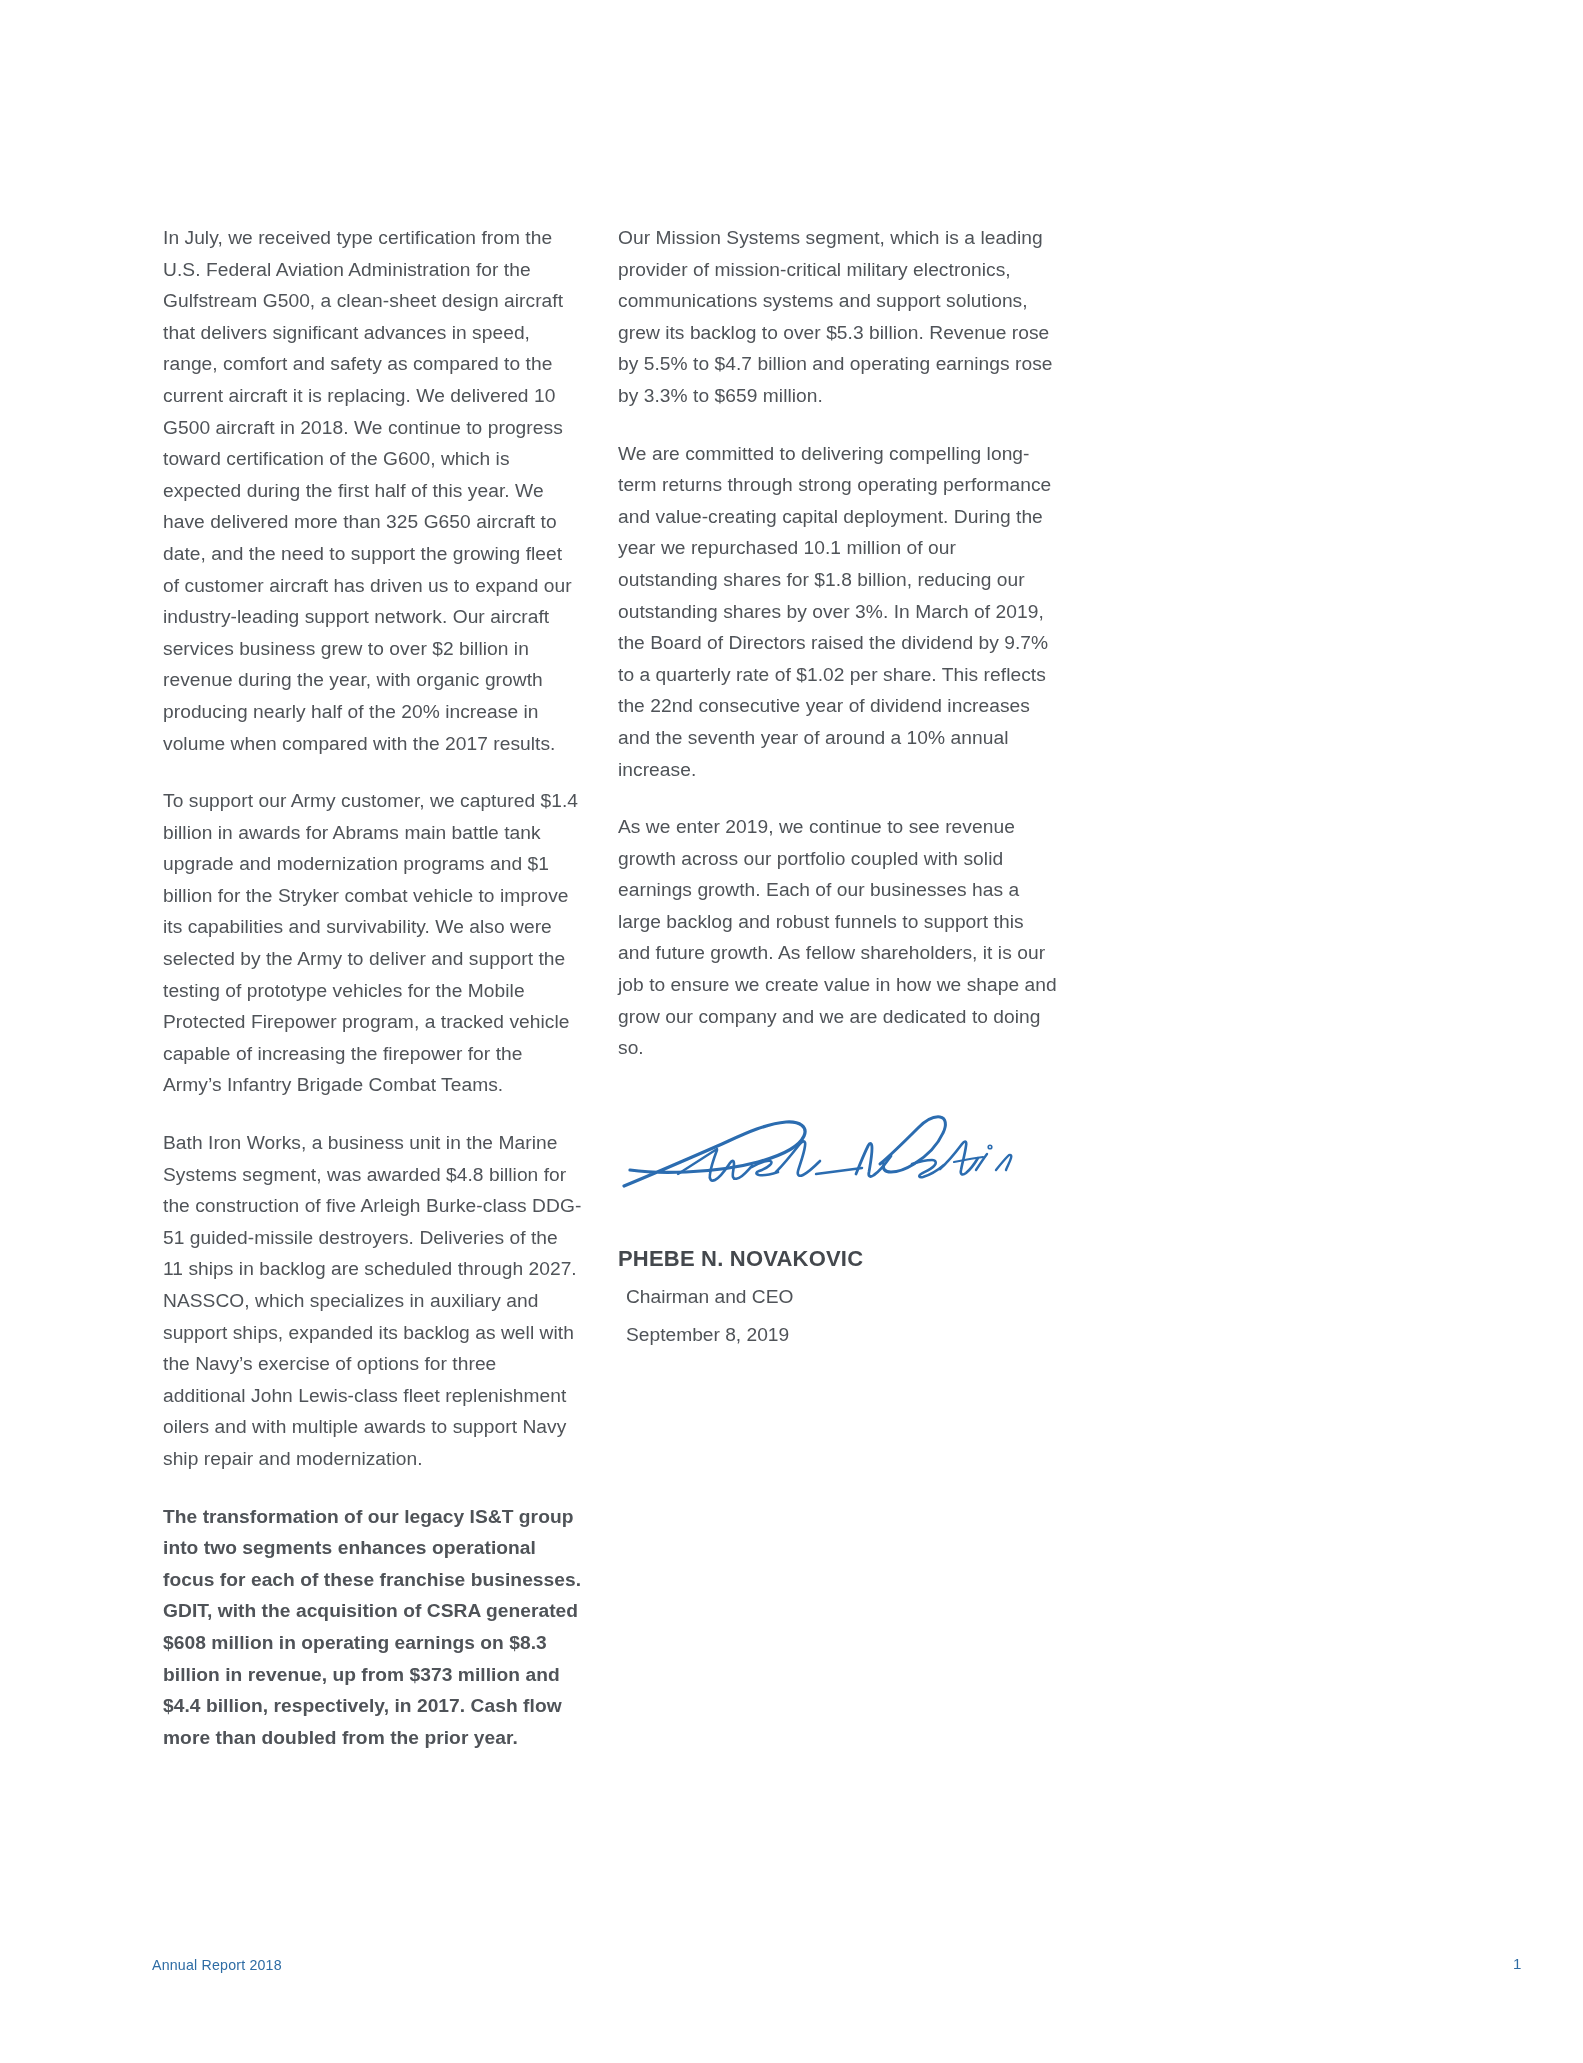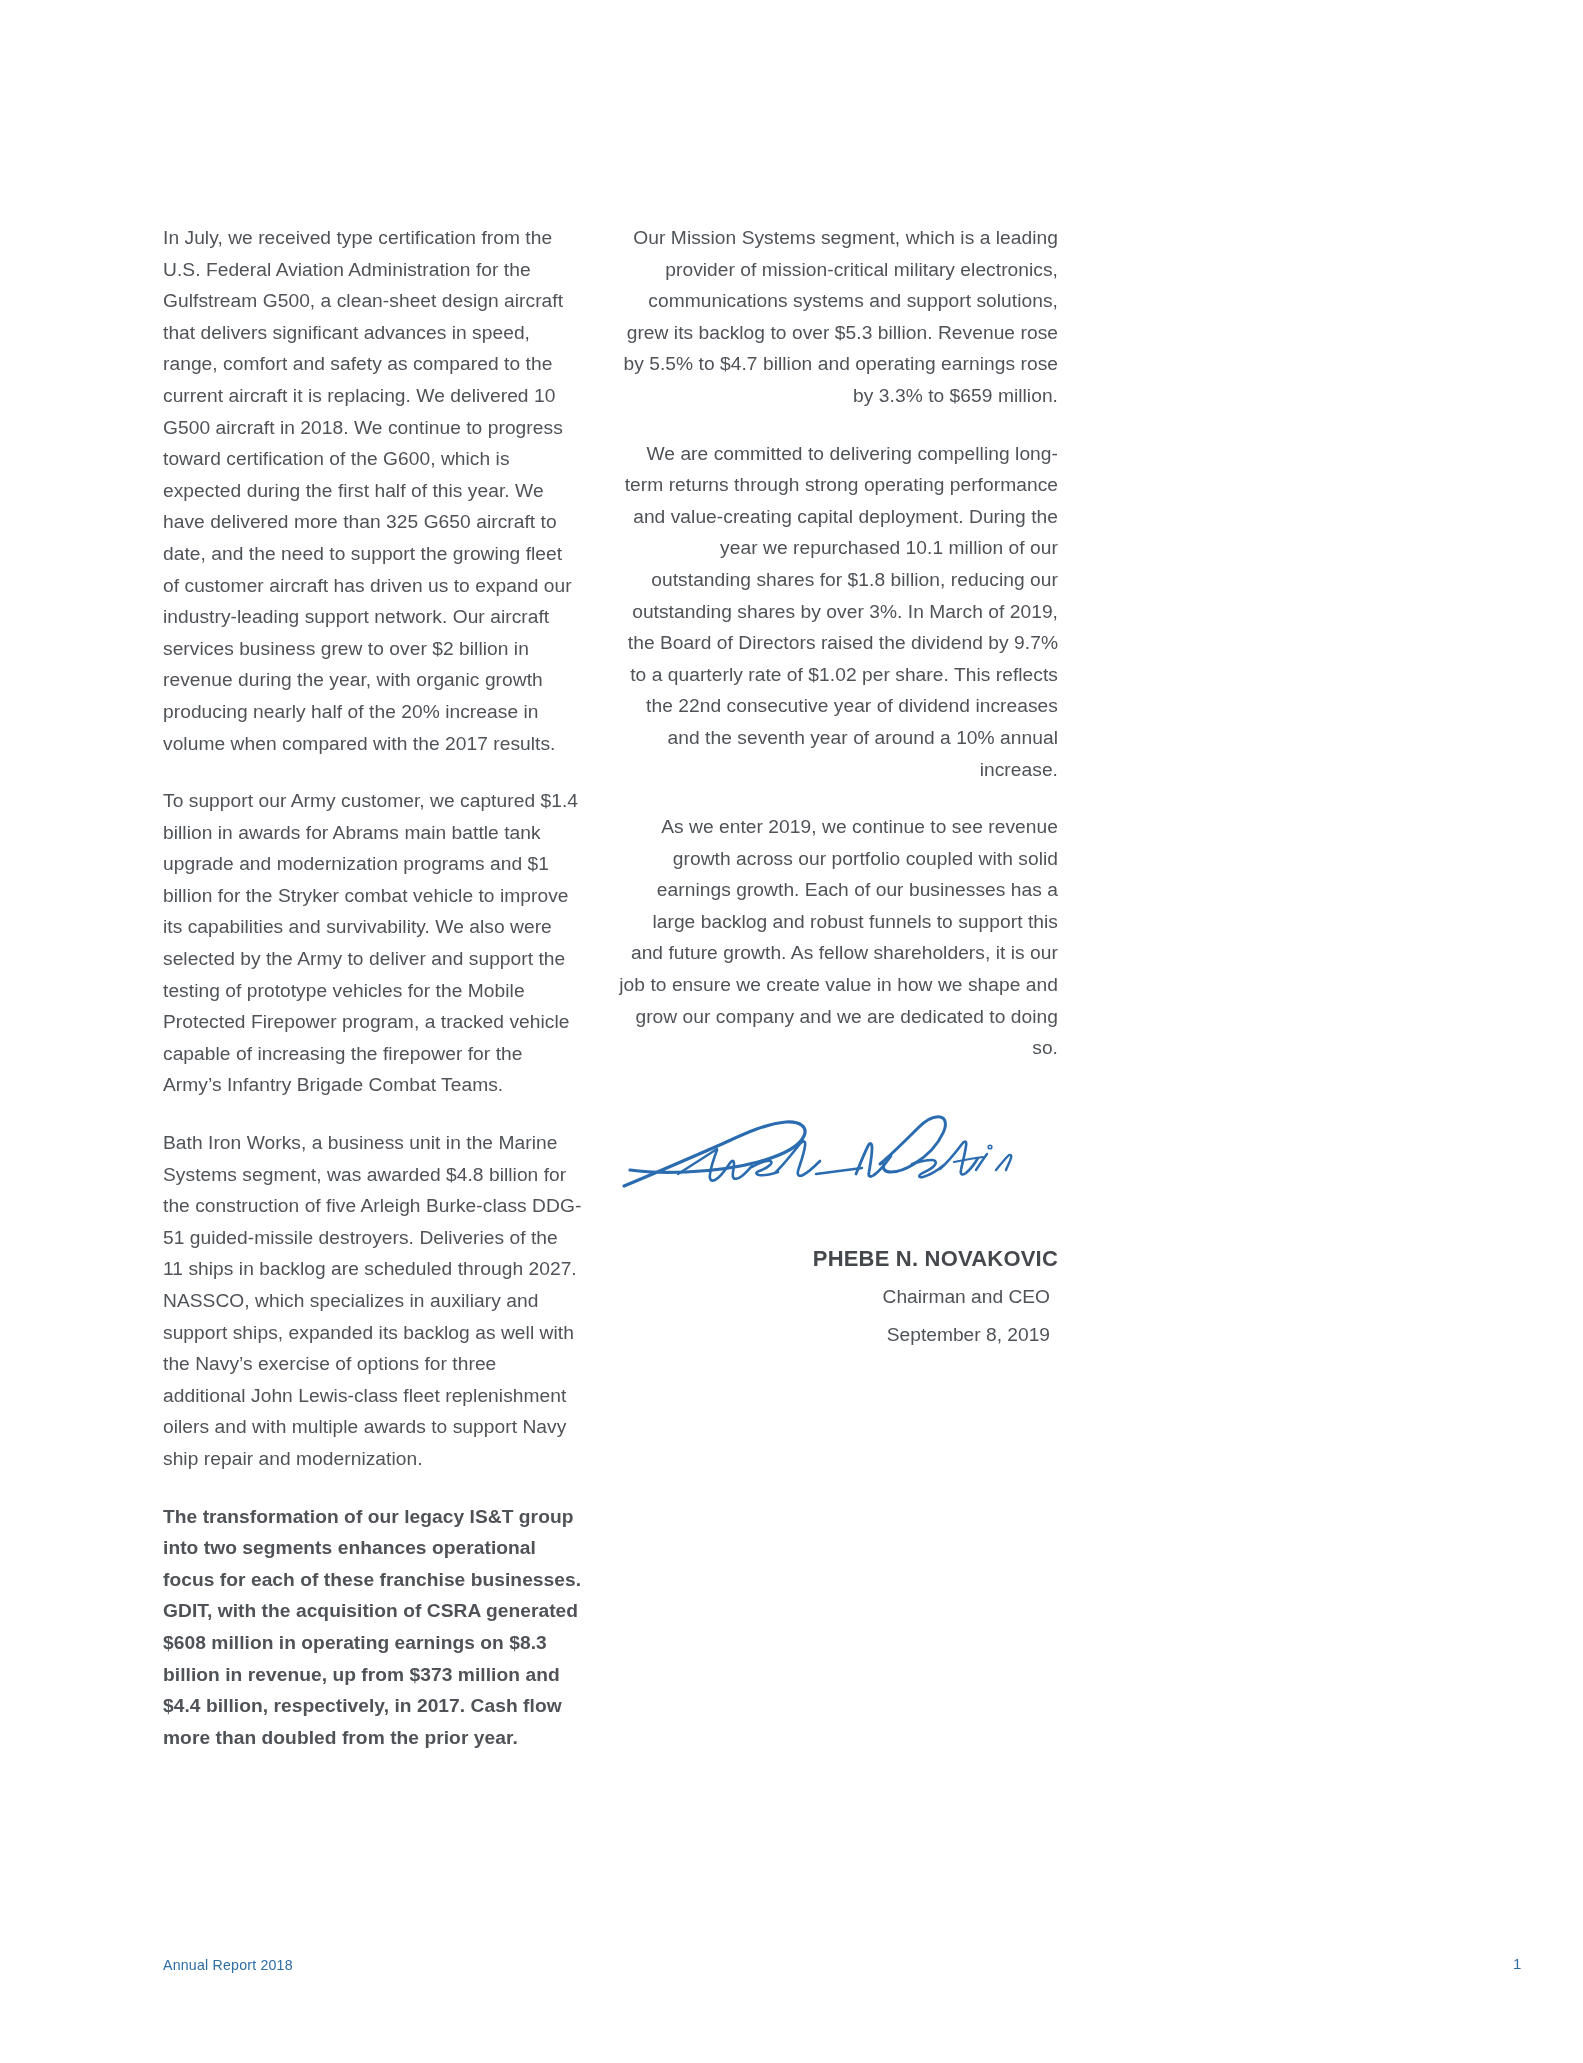--- a/index.html
+++ b/index.html
@@ -24,21 +24,20 @@
     flex-direction: row;
     justify-content: flex-start;
     align-items: flex-start;
     gap: 35px;
   }
   .col {
     width: 420px;
   }
   .col.right {
     width: 440px;
-    text-align: right;
   }
   p.body-text {
     margin: 0 0 26px 0;
     font-size: 19.2px;
     line-height: 31.6px;
     color: #4f5358;
     font-weight: 400;
     letter-spacing: 0.05px;
     white-space: pre-line;
   }
@@ -65,21 +64,21 @@
     letter-spacing: 0.2px;
   }
   .sig-title, .sig-date {
     margin: 8px;
     font-size: 19.2px;
     line-height: 30px;
     color: #4f5358;
   }
   .footer-left {
     position: absolute;
-    left: 163px;
+    left: 152px;
     top: 1957px;
     font-size: 14.2px;
     color: #2e6ca4;
     letter-spacing: 0.2px;
   }
   .footer-right {
     position: absolute;
     left: 1513px;
     top: 1955px;
     font-size: 15px;

